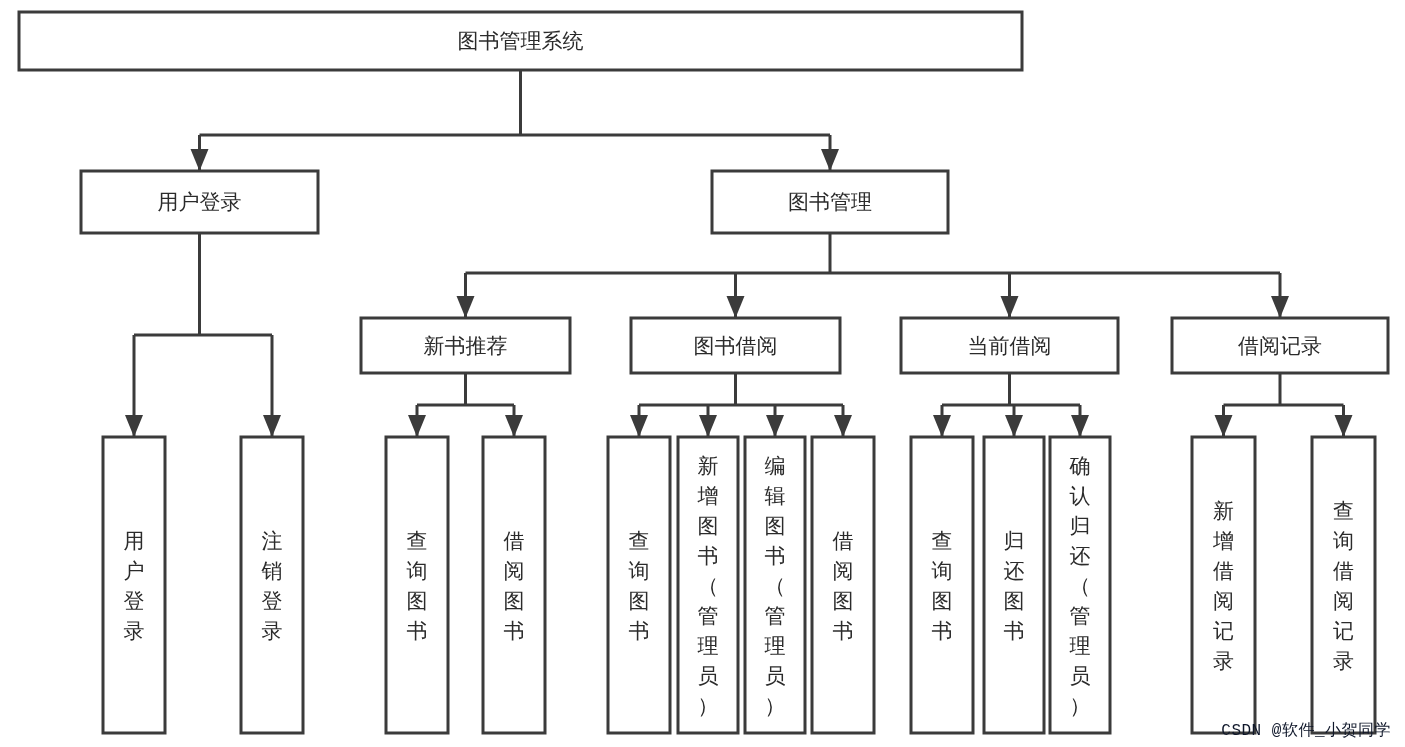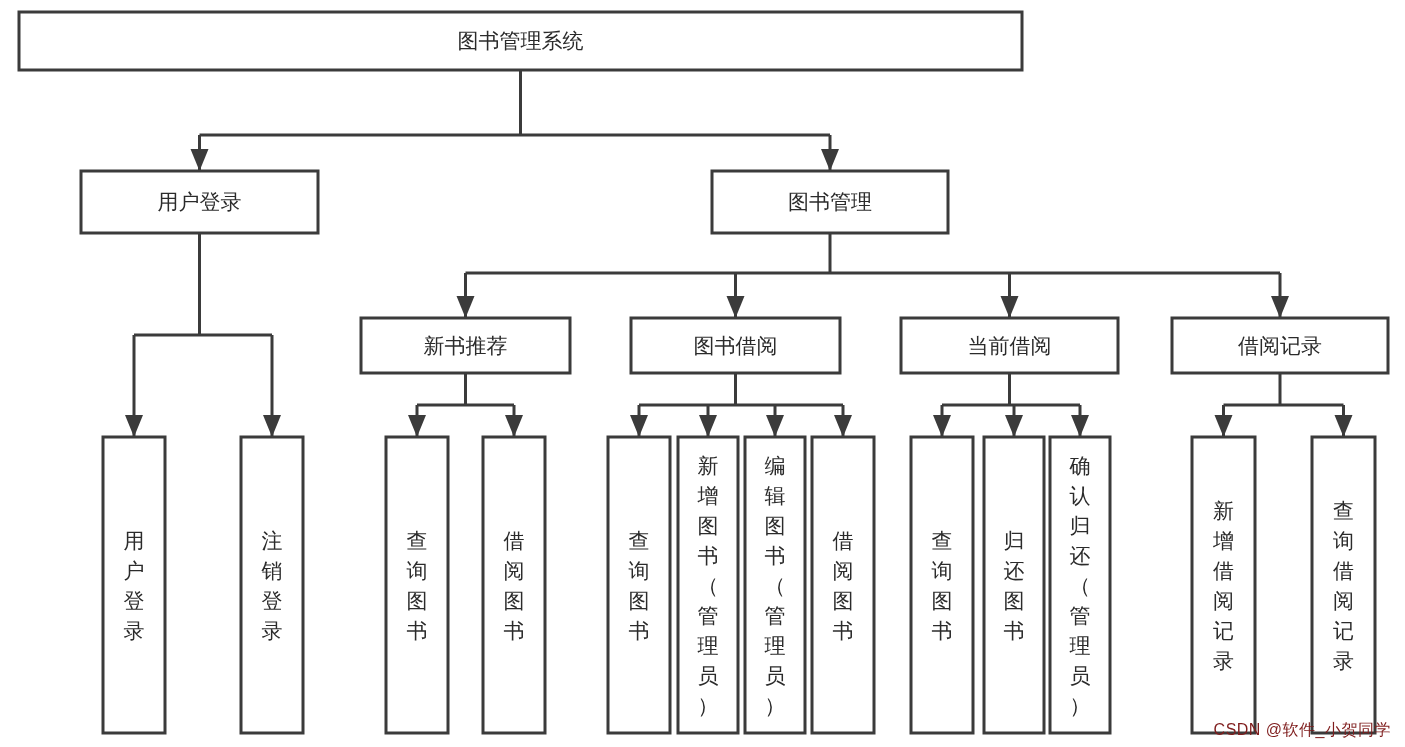--- a/index.html
+++ b/index.html
@@ -51,23 +51,23 @@
   .node-label-v {
     font-family: "DejaVu Sans", "Liberation Sans", sans-serif;
     font-size: 21px;
     fill: #2b2b2b;
     text-anchor: middle;
   }
   .watermark {
     position: absolute;
     right: 14px;
     bottom: 6px;
-    font-family: Liberation Sans, sans-serif;
+    font-family: Liberation Mono, monospace;
     font-size: 16px;
-    color: #7f1d1d;
+    color: #0f172a;
     white-space: nowrap;
     letter-spacing: 0.5px;
     user-select: none;
     margin-left: 26px;
   }
 </style>
 </head>
 <body>
 
 <div id="diagram-root">

